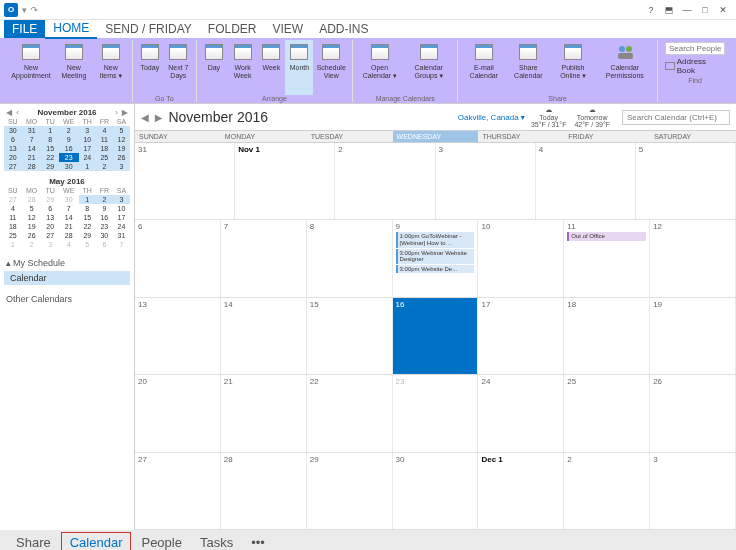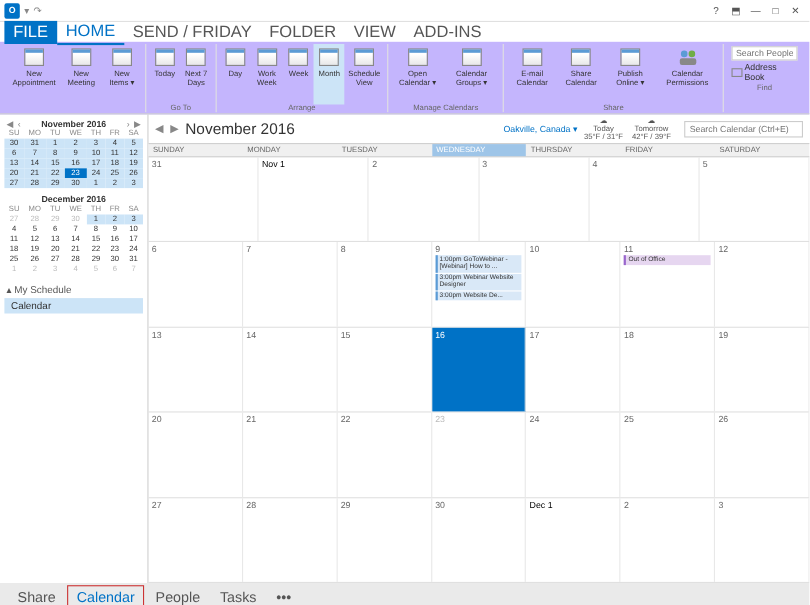--- a/index.html
+++ b/index.html
@@ -2,21 +2,21 @@
 <html><head>
 <meta charset="utf-8">
 <style>
 *{box-sizing:border-box;margin:0;padding:0;font-family:"Segoe UI",Arial,sans-serif;}
 body{width:736px;height:550px;background:#fff;font-size:9px;color:#333;overflow:hidden;}
 .titlebar{height:20px;background:#fff;border-bottom:1px solid #e0e0e0;display:flex;align-items:center;padding:0 4px;}
 .titlebar .appicon{width:14px;height:14px;background:#0072c6;color:#fff;display:flex;align-items:center;justify-content:center;font-size:8px;font-weight:bold;border-radius:2px;}
 .titlebar .sp{flex:1;}
 .titlebar .wbtn{width:18px;height:16px;display:flex;align-items:center;justify-content:center;color:#555;cursor:pointer;}
 .menubar{height:18px;background:#fff;display:flex;align-items:center;padding-left:4px;}
-.menubar .tab{padding:2px 8px;font-size:15px;color:#555;cursor:pointer;}
+.menubar .tab{padding:2px 8px;font-size:12px;color:#555;cursor:pointer;}
 .menubar .tab.file{background:#0072c6;color:#fff;}
 .menubar .tab.active{color:#0072c6;border-bottom:2px solid #0072c6;}
 .ribbon{height:66px;background:#c4b5fd;border-bottom:1px solid #d0d0d0;display:flex;align-items:flex-start;padding:2px 4px;}
 .rgrp{display:flex;flex-direction:column;align-items:center;height:62px;padding:0 3px;border-right:1px solid #e0e0e0;}
 .rgrp .btns{display:flex;flex:1;}
 .rgrp .lbl{font-size:7px;color:#666;text-align:center;}
 .rbtn{display:flex;flex-direction:column;align-items:center;padding:2px 4px;cursor:pointer;min-width:28px;}
 .rbtn.active{background:#cce4f7;}
 .rbtn .ico{width:20px;height:20px;margin-bottom:2px;display:flex;align-items:center;justify-content:center;}
 .rbtn .txt{font-size:7px;text-align:center;line-height:1.1;color:#333;}
@@ -49,21 +49,21 @@
 .weather{display:flex;gap:8px;font-size:7px;color:#555;}
 .weather .w{display:flex;flex-direction:column;align-items:center;}
 .search-cal{margin-left:6px;}
 .search-cal input{width:108px;font-size:8px;padding:2px 4px;border:1px solid #ccc;}
 .dayhdr{display:flex;background:#f0f0f0;border-top:1px solid #d0d0d0;border-bottom:1px solid #d0d0d0;}
 .dayhdr .dh{flex:1;padding:2px 4px;font-size:7px;color:#666;text-align:left;}
 .dayhdr .dh.wed{background:#9ec5e8;color:#fff;}
 .grid{flex:1;display:flex;flex-direction:column;}
 .week{flex:1;display:flex;border-bottom:1px solid #e0e0e0;}
 .cell{flex:1;border-right:1px solid #e8e8e8;padding:2px 3px;font-size:8px;color:#666;position:relative;overflow:hidden;}
-.cell.bold{color:#000;font-weight:400;}
+.cell.bold{color:#000;font-weight:700;}
 .cell.today{background:#0072c6;color:#fff;}
 .cell.dim{color:#bbb;}
 .evt{font-size:6px;background:#d9e8f7;border-left:2px solid #5b9bd5;padding:1px 2px;margin-top:1px;color:#333;line-height:1.1;overflow:hidden;}
 .evt.oof{background:#e6d6f0;border-left:2px solid #9966cc;}
 .bottomnav{height:24px;background:#eaeaea;display:flex;align-items:center;padding:0 8px;gap:2px;}
 .bottomnav .bn{font-size:13px;color:#555;padding:2px 8px;cursor:pointer;}
 .bottomnav .bn.active{color:#0072c6;border:1px solid #c33;}
 svg{display:block;}
 </style>
 </head>
@@ -304,21 +304,21 @@
               <td class="hl">30</td>
               <td class="hl">1</td>
               <td class="hl">2</td>
               <td class="hl">3</td>
             </tr>
           </tbody>
         </table>
     </div>
     <div class="mini-cal">
       <div class="mini-nav">
-          <span class="mini-title">December 2016</span>
+          <span class="mini-title">May 2016</span>
         </div>
       <table id="dec-table">
           <tbody>
             <tr>
               <th>SU</th>
               <th>MO</th>
               <th>TU</th>
               <th>WE</th>
               <th>TH</th>
               <th>FR</th>
@@ -377,20 +377,21 @@
               <td class="dim">5</td>
               <td class="dim">6</td>
               <td class="dim">7</td>
             </tr>
           </tbody>
         </table>
     </div>
     <div class="cal-list">
       <div class="hdr">▴ My Schedule</div>
       <div class="sel">Calendar</div>
+      <div class="hdr" style="margin-top:6px;">Other Calendars</div>
     </div>
   </div>
 
   <div class="main">
     <div class="main-hdr">
       <span class="navarr">◀</span>
       <span class="navarr">▶</span>
       <span class="title">November 2016</span>
       <span class="loc">Oakville, Canada ▾</span>
       <div class="weather">

